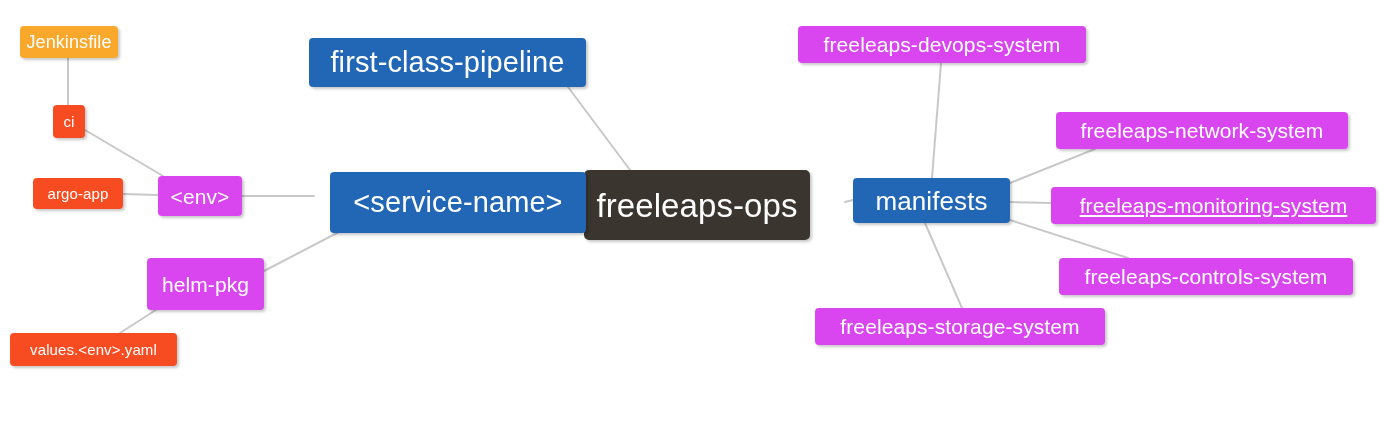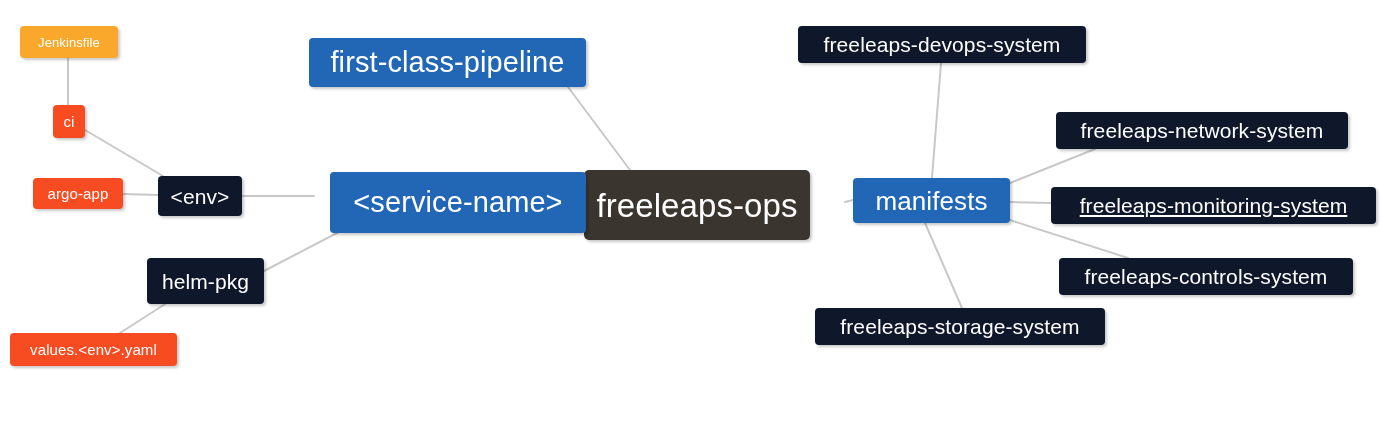--- a/index.html
+++ b/index.html
@@ -43,33 +43,33 @@
   }
   .lvl-root {
     background: #3b3530;
     font-size: 33px;
     border-radius: 5px;
   }
   .lvl-blue {
     background: #2167b5;
   }
   .lvl-green {
-    background: #0f172a;
+    background: #d946ef;
   }
   .lvl-orange {
     background: #f9a82c;
   }
   .lvl-red {
     background: #f74c21;
   }
   .sz-xl { font-size: 29px; }
   .sz-lg { font-size: 26px; }
   .sz-md { font-size: 21px; }
   .sz-sm { font-size: 15px; }
-  .sz-xs { font-size: 13px; }
+  .sz-xs { font-size: 18px; }
 </style>
 </head>
 <body>
 
 <div id="mindmap-canvas">
 
   <svg id="edge-layer" viewBox="0 0 1390 421" xmlns="http://www.w3.org/2000/svg">
       <path d="M 584 205 L 570 196" stroke="#c8c8c8" stroke-width="2" fill="none" stroke-linecap="round"></path>
       <path d="M 630 170 L 568 87" stroke="#c8c8c8" stroke-width="2" fill="none" stroke-linecap="round"></path>
       <path d="M 845 202 L 853 200" stroke="#c8c8c8" stroke-width="2" fill="none" stroke-linecap="round"></path>
@@ -85,21 +85,21 @@
       <path d="M 1010 220 L 1128 258" stroke="#c8c8c8" stroke-width="2" fill="none" stroke-linecap="round"></path>
       <path d="M 925 223 L 962 308" stroke="#c8c8c8" stroke-width="2" fill="none" stroke-linecap="round"></path>
     </svg>
 
   <div id="node-layer">
       <div class="mm-node lvl-root " style="left: 584px; top: 170px; width: 226px; height: 70px;">freeleaps-ops</div>
       <div class="mm-node lvl-blue sz-xl" style="left: 314px; top: 172px; width: 256px; height: 61px; margin-left: 16px;">&lt;service-name&gt;</div>
       <div class="mm-node lvl-blue sz-xl" style="left: 309px; top: 38px; width: 277px; height: 49px;">first-class-pipeline</div>
       <div class="mm-node lvl-blue sz-lg" style="left: 853px; top: 178px; width: 157px; height: 45px;">manifests</div>
       <div class="mm-node lvl-green sz-md" style="left: 158px; top: 176px; width: 84px; height: 40px;">&lt;env&gt;</div>
-      <div class="mm-node lvl-green sz-md" style="left: 147px; top: 258px; width: 117px; height: 46px;">helm-pkg</div>
+      <div class="mm-node lvl-green sz-md" style="left: 147px; top: 258px; width: 117px; height: 52px;">helm-pkg</div>
       <div class="mm-node lvl-red sz-sm" style="left: 53px; top: 105px; width: 32px; height: 33px;">ci</div>
       <div class="mm-node lvl-red sz-sm" style="left: 33px; top: 178px; width: 90px; height: 31px;">argo-app</div>
       <div class="mm-node lvl-orange sz-xs" style="left: 20px; top: 26px; width: 98px; height: 32px;">Jenkinsfile</div>
       <div class="mm-node lvl-red sz-sm" style="left: 10px; top: 333px; width: 167px; height: 33px;">values.&lt;env&gt;.yaml</div>
       <div class="mm-node lvl-green sz-md" style="left: 798px; top: 26px; width: 288px; height: 37px;">freeleaps-devops-system</div>
       <div class="mm-node lvl-green sz-md" style="left: 1056px; top: 112px; width: 292px; height: 37px;">freeleaps-network-system</div>
       <div class="mm-node lvl-green sz-md" style="left: 1051px; top: 187px; width: 325px; height: 37px; text-decoration: underline;">freeleaps-monitoring-system</div>
       <div class="mm-node lvl-green sz-md" style="left: 1059px; top: 258px; width: 294px; height: 37px;">freeleaps-controls-system</div>
       <div class="mm-node lvl-green sz-md" style="left: 815px; top: 308px; width: 290px; height: 37px;">freeleaps-storage-system</div>
     </div>

